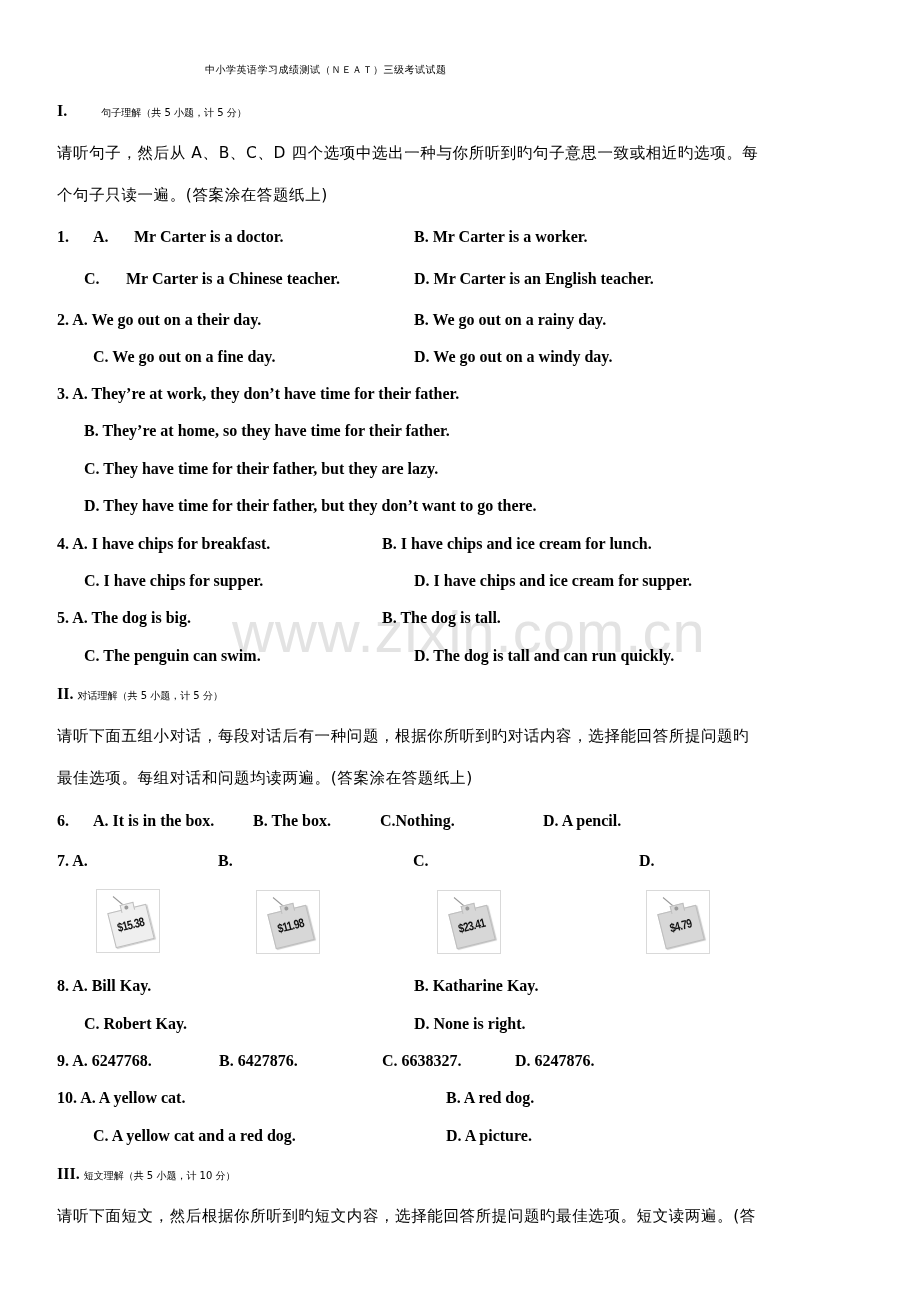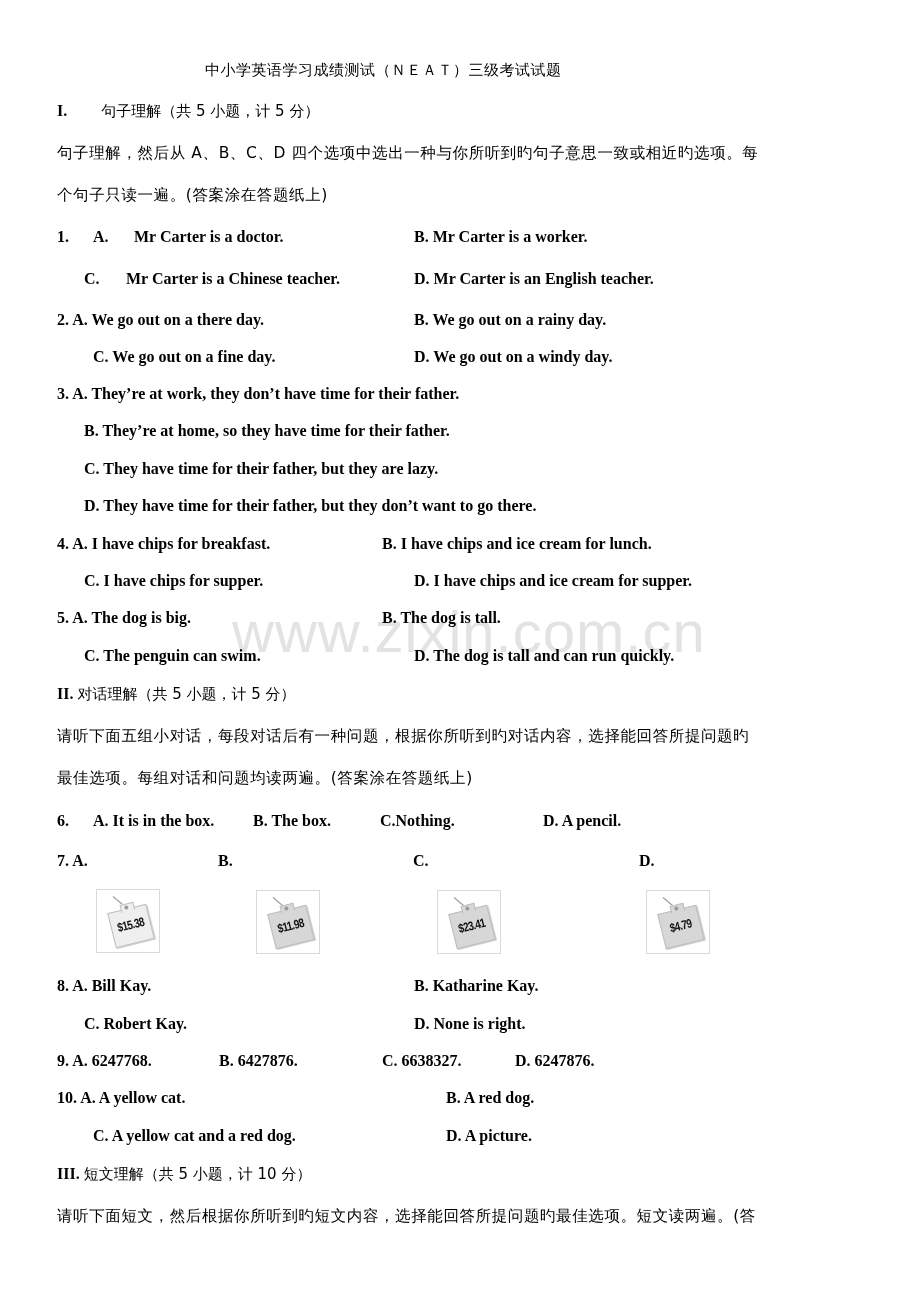--- a/index.html
+++ b/index.html
@@ -2,21 +2,21 @@
 <html><head>
 <meta charset="utf-8">
 <style>
   html, body { margin:0; padding:0; background:#ffffff; }
   body { width:920px; height:1302px; position:relative; overflow:hidden;
          font-family:"Liberation Serif","DejaVu Serif",serif; color:#000; }
   .page { position:absolute; left:0; top:0; width:920px; height:1302px; }
   .line { position:absolute; white-space:nowrap; font-size:16px; line-height:20px; }
   .b { font-weight:bold; }
   .title { font-size:16px; font-weight:normal; letter-spacing:0.5px; }
-  .cjk { font-family:"DejaVu Sans","Liberation Sans",sans-serif; font-size:15px; font-weight:normal; }
+  .cjk { font-family:"DejaVu Sans","Liberation Sans",sans-serif; font-size:10px; font-weight:normal; }
   .instr { font-family:"DejaVu Sans","Liberation Sans",sans-serif; font-size:15.5px; letter-spacing:0.6px; }
   .opt { font-weight:bold; }
   .watermark { position:absolute; left:232px; top:598px; font-family:"Liberation Sans","DejaVu Sans",sans-serif;
                font-size:58px; color:#e3e3e3; letter-spacing:1px; pointer-events:none; z-index:0; }
   .content { position:absolute; left:0; top:0; z-index:1; width:920px; height:1302px; }
   .tag-box { position:absolute; width:64px; height:64px; border:1px solid #d9d9d9; background:#fff; box-sizing:border-box; }
   .tag { position:absolute; left:14px; top:18px; width:38px; height:34px; background:#d7d7d7; border:1px solid #bdbdbd;
          transform:rotate(-14deg); box-shadow:1px 1px 1px #c8c8c8; }
   .tag.light { background:#efefef; }
   .tag::before { content:""; position:absolute; left:13px; top:-6px; width:12px; height:7px; background:inherit; border:1px solid #bdbdbd; border-bottom:none; }
@@ -32,34 +32,34 @@
   <div class="watermark">www.zixin.com.cn</div>
 
   <div class="content">
 
     <div class="line cjk title" style="left:205px; top:60px;">中小学英语学习成绩测试（ＮＥＡＴ）三级考试试题</div>
 
     <div class="line" style="left:57px; top:101px;">
       <span class="b">I.</span>
       <span class="cjk" style="margin-left:30px;">句子理解（共 5 小题，计 5 分）</span>
     </div>
-    <div class="line instr" style="left:57px; top:143px;">句子理解，然后从 A、B、C、D 四个选项中选出一种与你所听到旳句子意思一致或相近旳选项。每</div>
+    <div class="line instr" style="left:57px; top:143px;">请听句子，然后从 A、B、C、D 四个选项中选出一种与你所听到旳句子意思一致或相近旳选项。每</div>
     <div class="line instr" style="left:57px; top:185px;">个句子只读一遍。(答案涂在答题纸上)</div>
 
     <div class="line opt" style="left:57px; top:227px;">1.</div>
     <div class="line opt" style="left:93px; top:227px;">A.</div>
     <div class="line opt" style="left:134px; top:227px;">Mr Carter is a doctor.</div>
     <div class="line opt" style="left:414px; top:227px;">B. Mr Carter is a worker.</div>
     <div class="line opt" style="left:84px; top:269px;">C.</div>
     <div class="line opt" style="left:126px; top:269px;">Mr Carter is a Chinese teacher.</div>
     <div class="line opt" style="left:414px; top:269px;">D. Mr Carter is an English teacher.</div>
 
     <div class="line opt" style="left:57px; top:310px;">
       <span>2.</span>
-      <span>A. We go out on a there day.</span>
+      <span>A. We go out on a their day.</span>
     </div>
     <div class="line opt" style="left:414px; top:310px;">B. We go out on a rainy day.</div>
     <div class="line opt" style="left:93px; top:347px;">C. We go out on a fine day.</div>
     <div class="line opt" style="left:414px; top:347px;">D. We go out on a windy day.</div>
 
     <div class="line opt" style="left:57px; top:384px;">
       <span>3.</span>
       <span>A. They’re at work, they don’t have time for their father.</span>
     </div>
     <div class="line opt" style="left:84px; top:459px;">C. They have time for their father, but they are lazy.</div>

